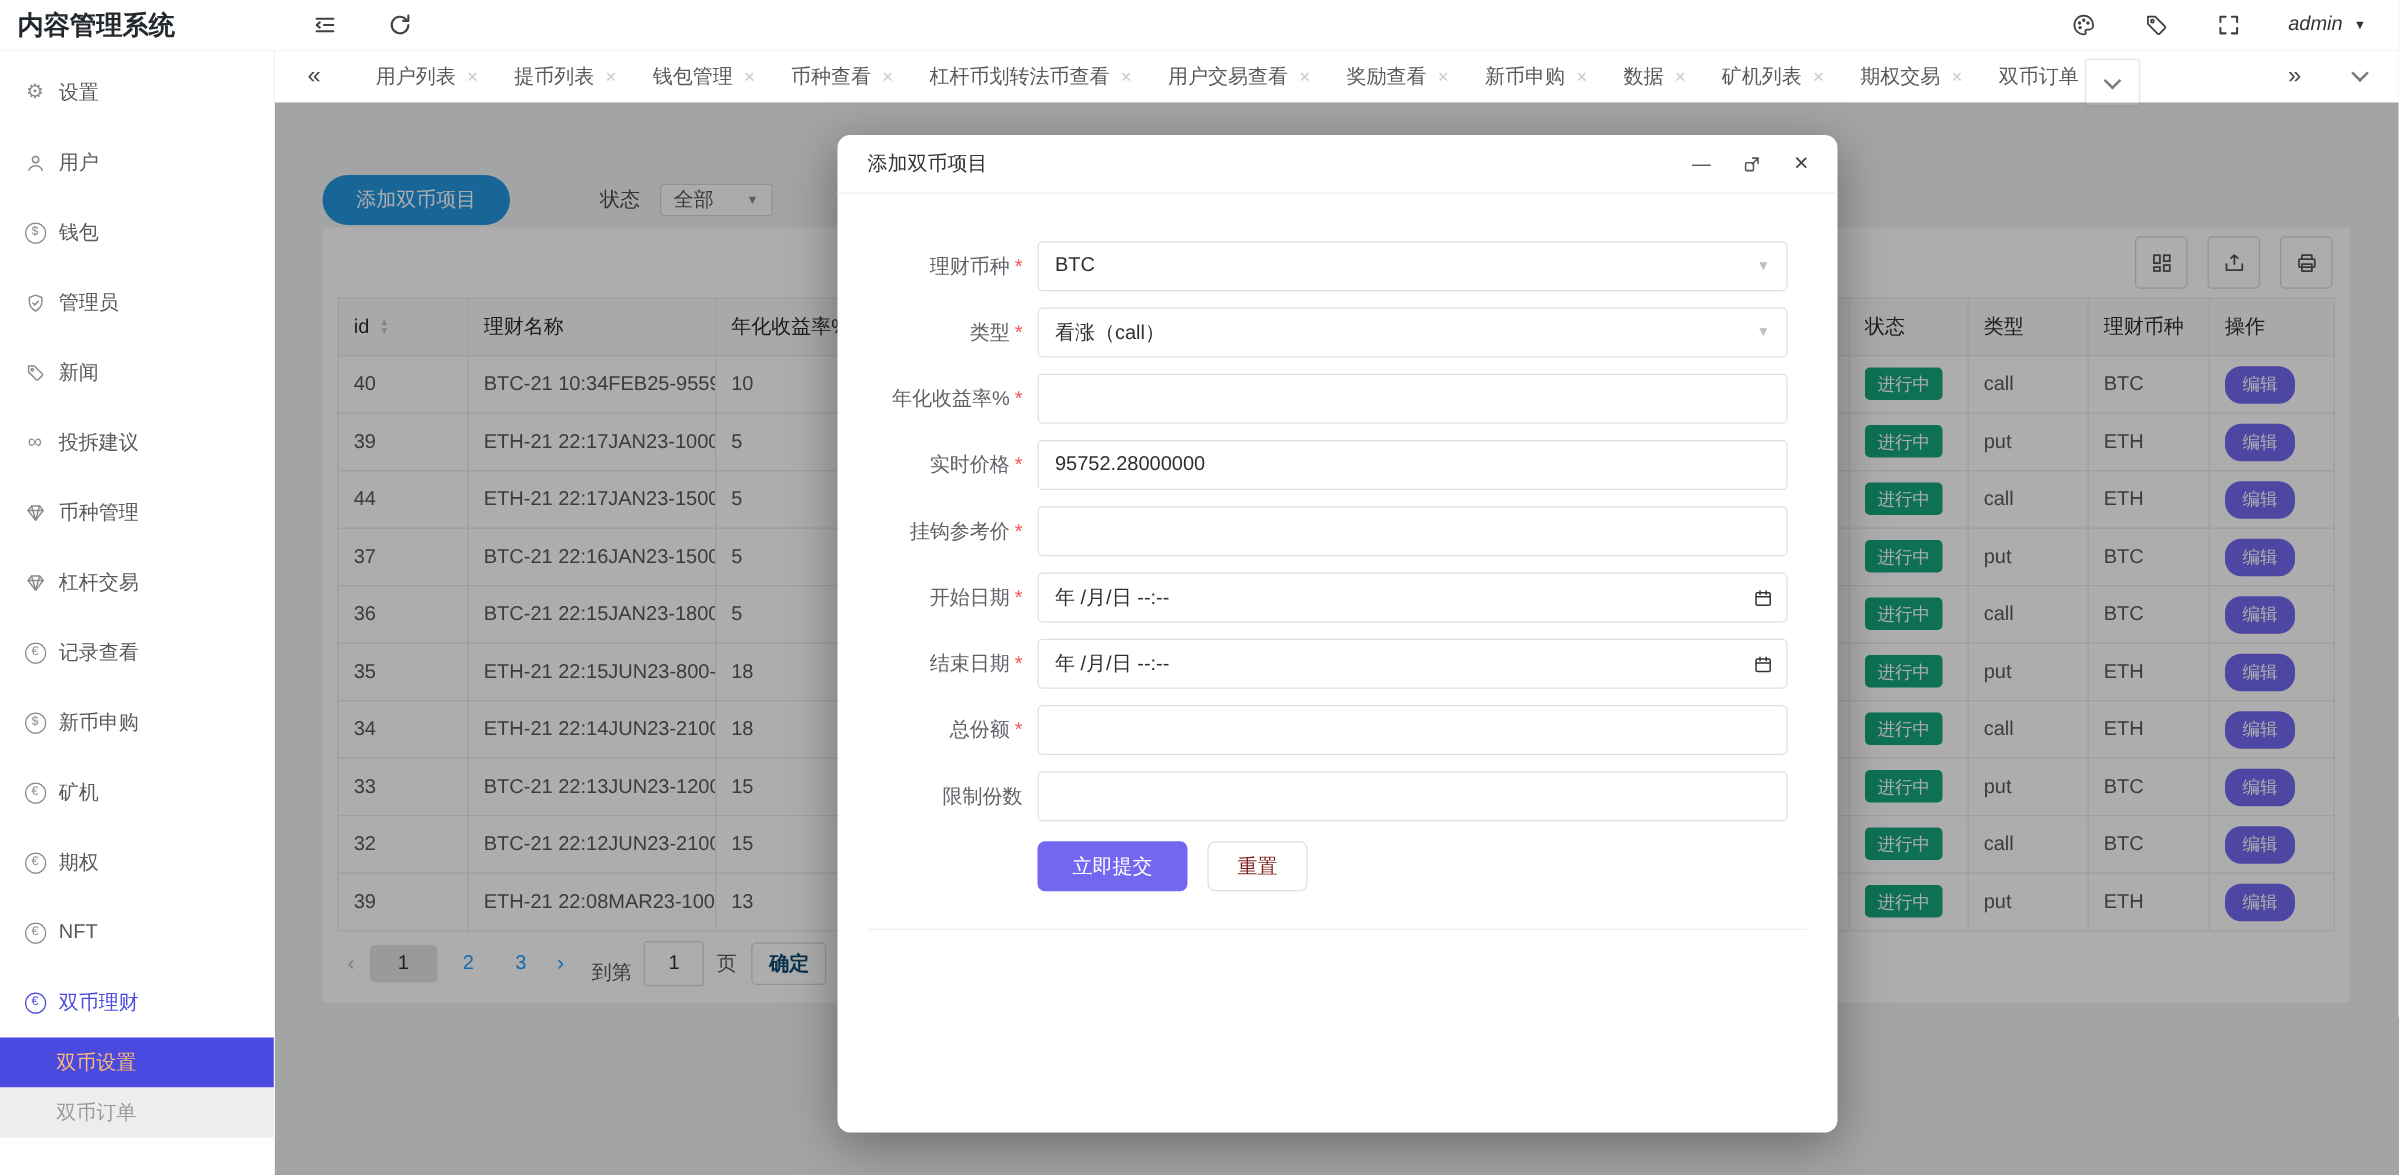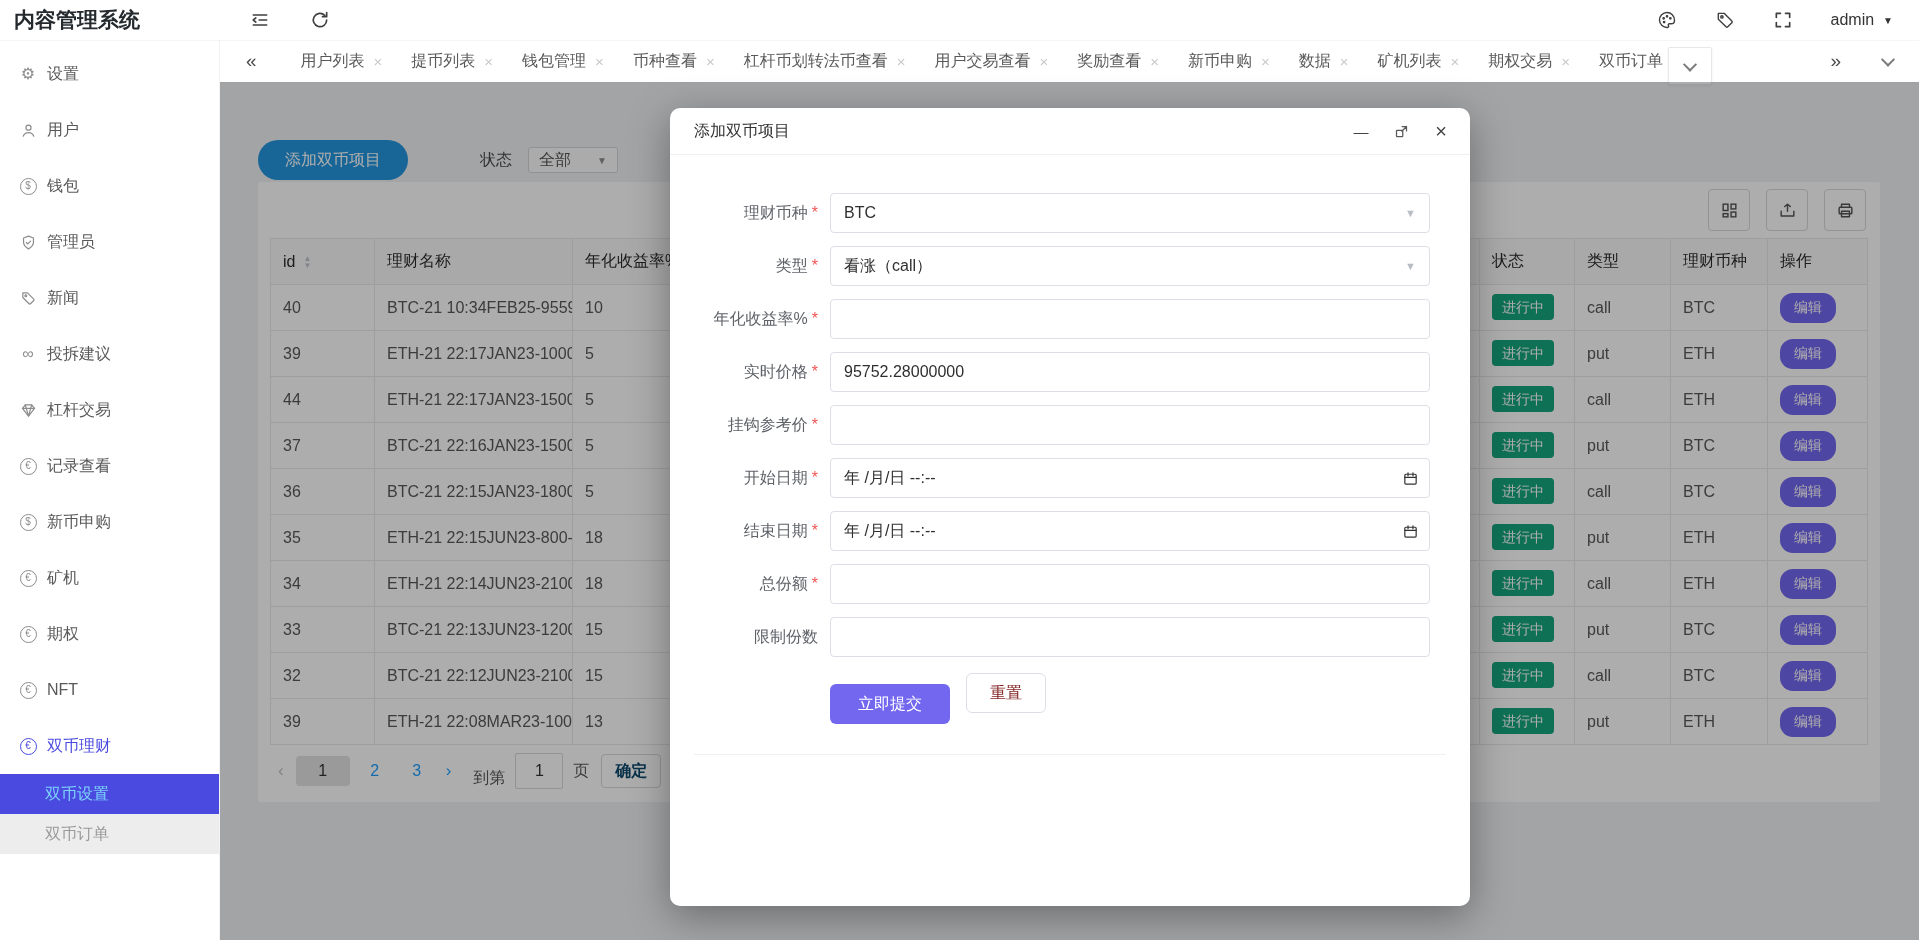--- a/index.html
+++ b/index.html
@@ -6,38 +6,38 @@
   .app{position:relative;width:1919px;height:940px;overflow:hidden;background:#f0f2f5;
        font-family:"Liberation Sans","DejaVu Sans",sans-serif;color:#333;}
   
   .topbar{position:absolute;top:0;left:0;right:0;height:40px;background:#fff;display:flex;
           align-items:center;z-index:30;box-shadow:0 1px 0 rgba(0,0,0,0.04);}
   .logo{width:220px;box-sizing:border-box;padding-left:14px;font-size:21px;font-weight:700;color:#24292e;}
   .tb-ic{color:#3f3f3f;display:flex;align-items:center;}
   .tb-ic svg{width:20px;height:20px;}
   .tb-collapse{margin-left:30px;}
   .tb-refresh{margin-left:40px;}
-  .tb-right{margin-left:auto;display:flex;align-items:center;gap:38px;padding-right:26px;}
+  .tb-right{margin-left:auto;display:flex;align-items:center;gap:38px;padding-right:26px;font-style:italic;}
   .admin{display:flex;align-items:center;gap:9px;font-size:16px;color:#333;}
   .caret-sm{font-size:10px;color:#333;}
   
   .sidebar{position:absolute;top:40px;left:0;bottom:0;width:220px;background:#fff;z-index:25;
            border-right:1px solid #f2f2f2;box-sizing:border-box;}
   #side-menu{padding-top:6px;}
   .side-item{height:56px;display:flex;align-items:center;padding-left:18px;gap:9px;
              color:#595959;font-size:16px;cursor:pointer;}
   .side-item .ic{width:20px;display:flex;justify-content:center;align-items:center;color:#8c8c8c;}
   .side-item .ic svg{width:17px;height:17px;}
   .side-item.acc{color:#4a4ae0;}
   .side-item.acc .ic{color:#4a4ae0;}
   .circ{display:inline-flex;width:15px;height:15px;border:1.4px solid currentColor;border-radius:50%;
         align-items:center;justify-content:center;font-size:10px;line-height:1;}
   .tglyph{font-size:16px;line-height:1;}
   .side-sub{height:40px;display:flex;align-items:center;padding-left:45px;font-size:16px;cursor:pointer;}
-  .side-sub.active{background:#4a4ae0;color:#7dd3fc;}
+  .side-sub.active{background:#4a4ae0;color:#fdba74;}
   .side-sub.muted{background:#ededed;color:#9a9a9a;}
   
   .tabbar{position:absolute;left:220px;top:40px;right:0;height:42px;background:#fff;display:flex;
           align-items:center;padding:0 26px;z-index:20;box-shadow:0 1px 0 #ededed;}
   .tab-scroll{font-size:19px;color:#4a4a4a;}
   #tabs{display:flex;align-items:center;margin-left:44px;}
   .tab{display:flex;align-items:center;gap:9px;margin-right:29px;font-size:16px;color:#595959;cursor:pointer;}
   .tab .x{color:#c9c9c9;font-size:15px;}
   .tab-drop{width:42px;height:36px;background:#fff;border:1px solid #e8e8e8;border-radius:2px;
             display:inline-flex;align-items:center;justify-content:center;margin-left:-4px;
@@ -100,21 +100,21 @@
   .fld label{width:148px;text-align:right;font-size:16px;color:#5f6368;flex:none;}
   .star{color:#f25555;margin-left:4px;}
   .inp{margin-left:12px;width:600px;height:40px;box-sizing:border-box;border:1px solid #dcdfe6;
        border-radius:4px;display:flex;align-items:center;padding:0 34px 0 13px;position:relative;
        font-size:16px;color:#2f2f2f;background:#fff;}
   .inp .caret{position:absolute;right:13px;color:#b9bdc6;font-size:11px;}
   .inp .cal{position:absolute;right:10px;color:#333;display:flex;}
   .inp .cal svg{width:17px;height:17px;}
   .modal-actions{margin:16px 0 0 160px;display:flex;gap:16px;}
   .btn-submit{height:40px;padding:0 28px;background:#7367f0;color:#fff;border:none;border-radius:6px;
-              font-size:16px;font-family:inherit;cursor:pointer;margin-top:11px;}
+              font-size:16px;font-family:inherit;cursor:pointer;}
   .btn-reset{height:40px;padding:0 23px;background:#fff;color:#7f1d1d;border:1px solid #dcdfe6;
              border-radius:6px;font-size:16px;font-family:inherit;cursor:pointer;}
   .modal-divider{margin:30px 24px 0;border-top:1px solid #f0f0f0;}
 </style>
 </head>
 <body>
 
 <div class="app">
 
   <header class="topbar">
@@ -198,20 +198,29 @@
               <circle cx="8.2" cy="8.2" r="1.3"></circle>
             </svg>
           </span>
           <span class="lbl">新闻</span>
         </div>
         <div class="side-item">
           <span class="ic">
             <span class="tglyph">∞</span>
           </span>
           <span class="lbl">投拆建议</span>
+        </div>
+        <div class="side-item">
+          <span class="ic">
+            <svg viewBox="0 0 24 24" fill="none" stroke="currentColor" stroke-width="1.7" stroke-linecap="round" stroke-linejoin="round">
+              <path d="M7.5 4h9l4 5-8.5 11L3.5 9z"></path>
+              <path d="M3.5 9h17M7.5 4l4.5 16M16.5 4 12 20"></path>
+            </svg>
+          </span>
+          <span class="lbl">币种管理</span>
         </div>
         <div class="side-item">
           <span class="ic">
             <svg viewBox="0 0 24 24" fill="none" stroke="currentColor" stroke-width="1.7" stroke-linecap="round" stroke-linejoin="round">
               <path d="M7.5 4h9l4 5-8.5 11L3.5 9z"></path>
               <path d="M3.5 9h17M7.5 4l4.5 16M16.5 4 12 20"></path>
             </svg>
           </span>
           <span class="lbl">杠杆交易</span>
         </div>

